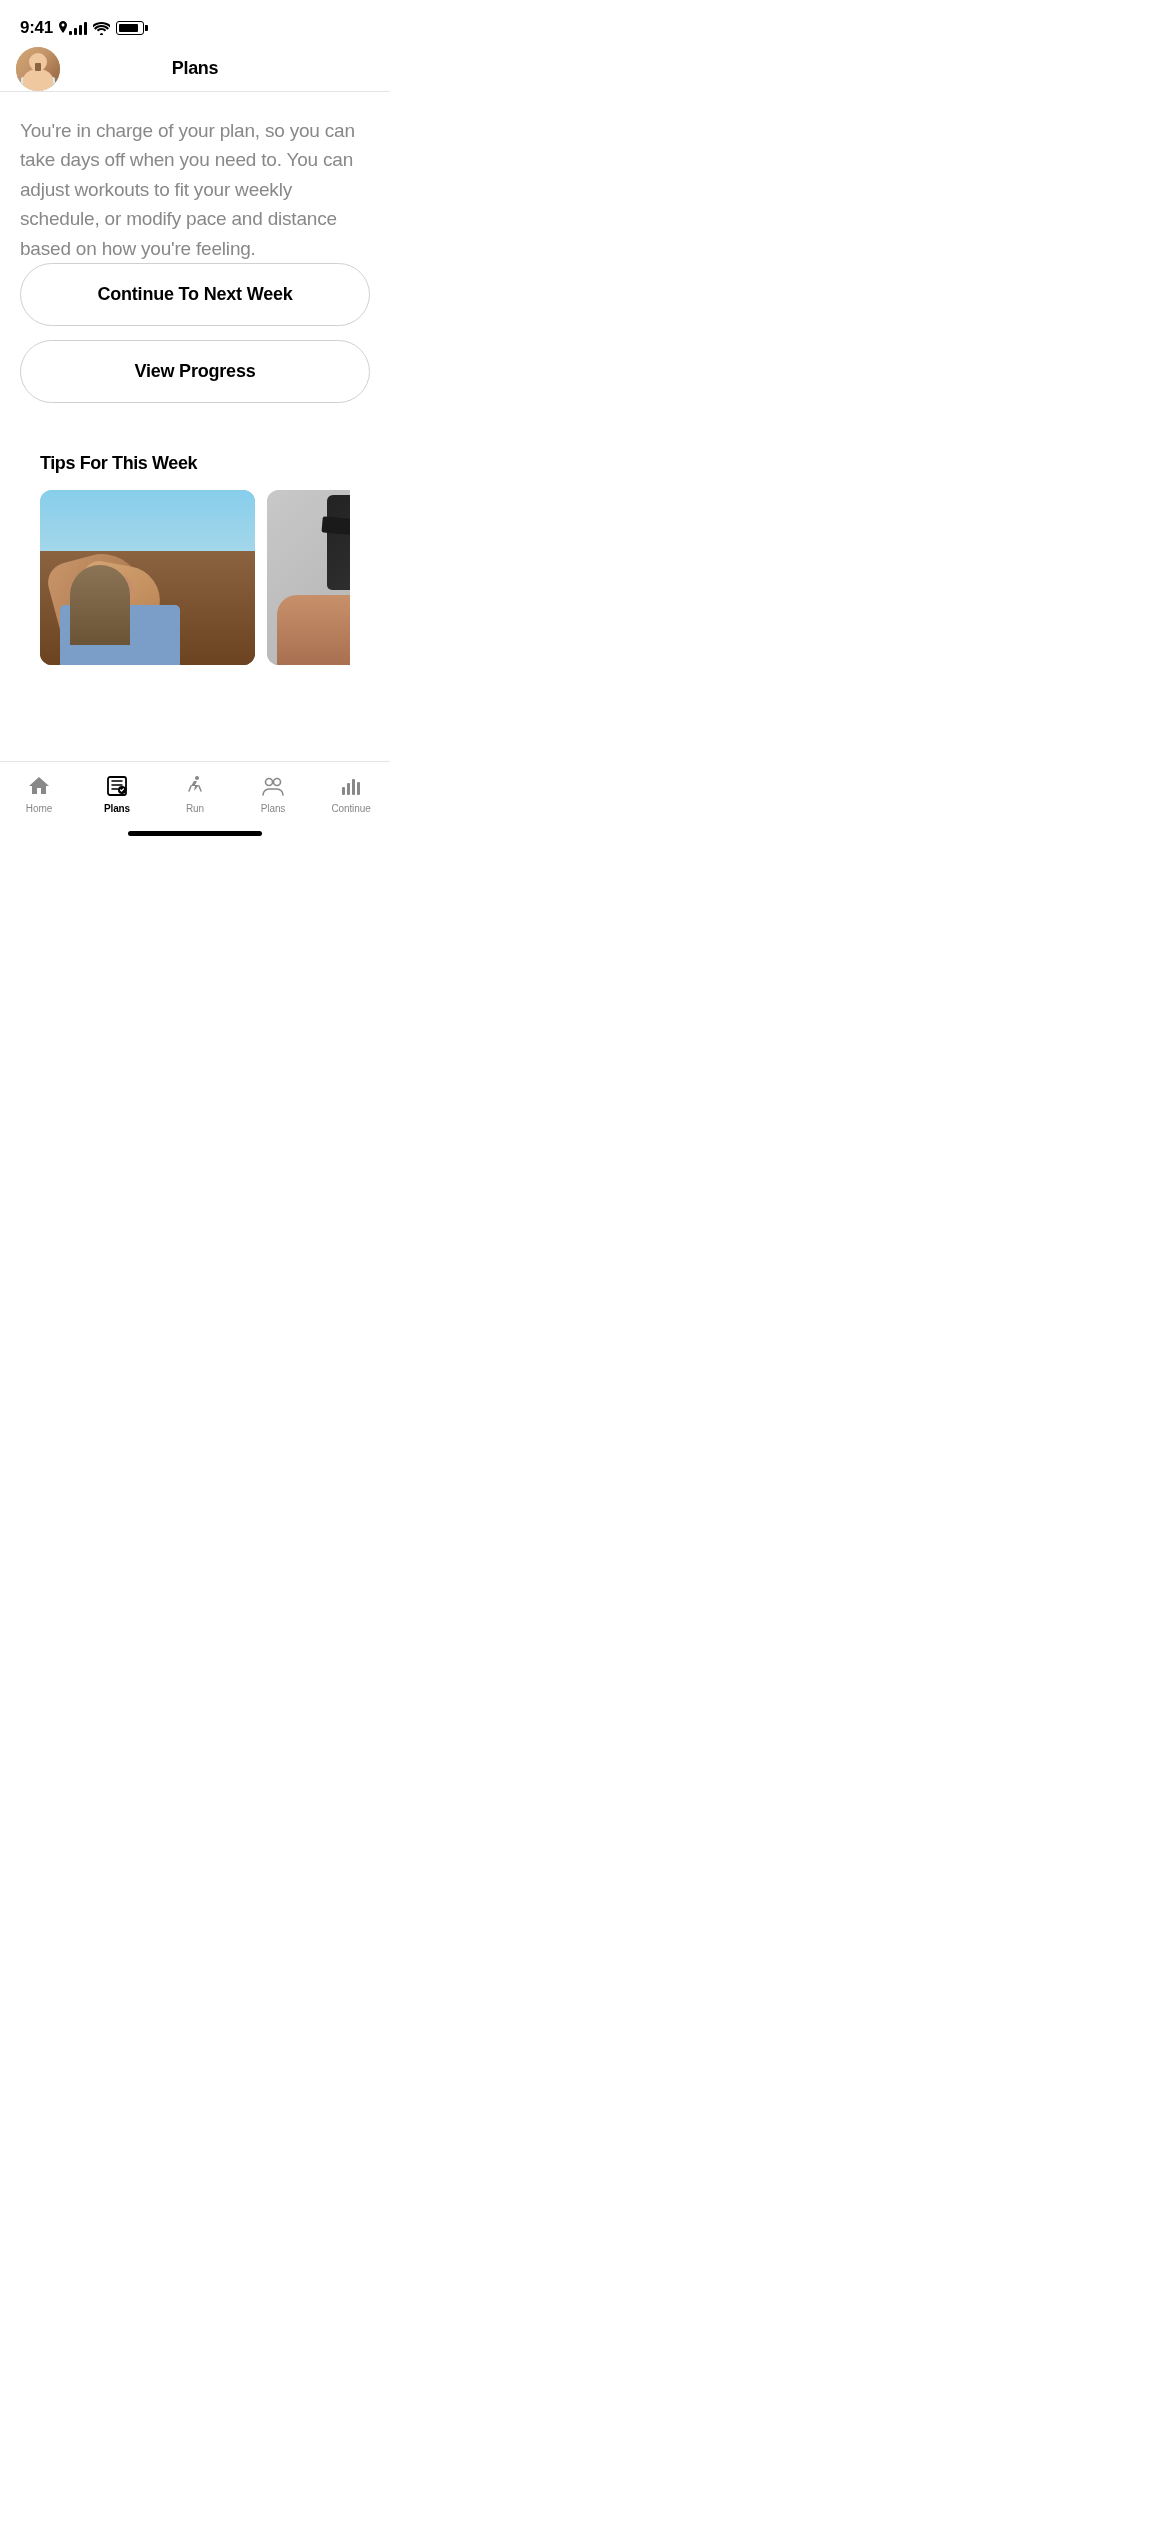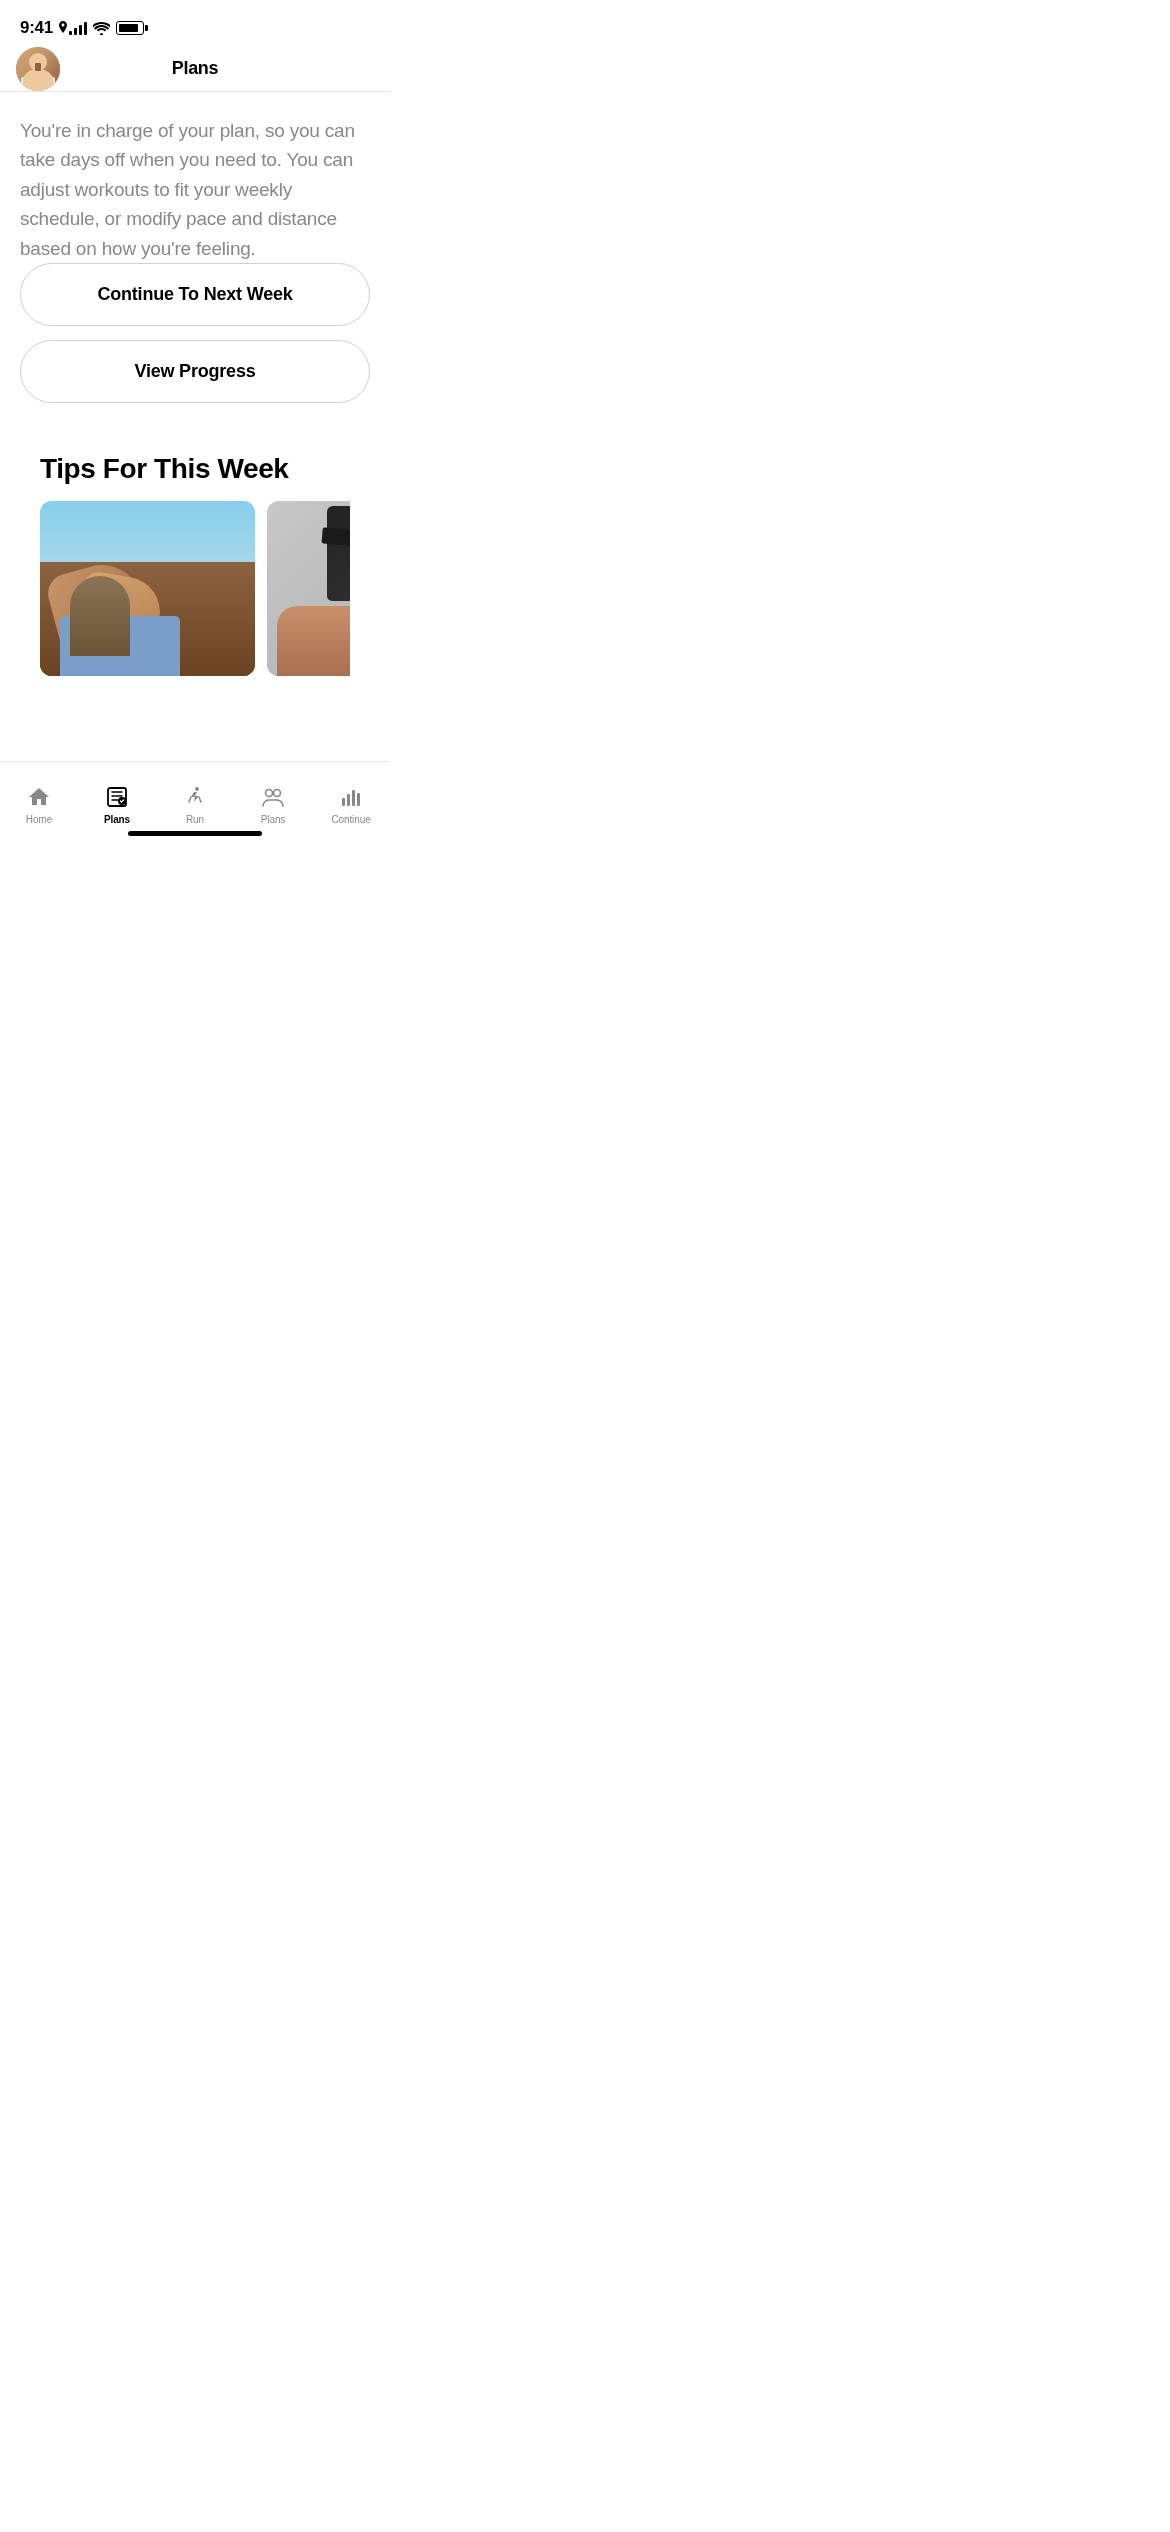--- a/index.html
+++ b/index.html
@@ -178,21 +178,21 @@
       text-align: center;
       letter-spacing: -0.2px;
     }
 
     
     .tips-section {
       padding: 0 20px;
     }
 
     .tips-title {
-      font-size: 28px;
+      font-size: 18px;
       font-weight: 800;
       color: #000;
       margin-bottom: 16px;
       letter-spacing: -0.4px;
     }
 
     .tips-images {
       display: flex;
       gap: 12px;
       overflow: hidden;
@@ -313,21 +313,21 @@
     .bottom-nav {
       position: absolute;
       bottom: 0;
       left: 0;
       right: 0;
       height: 83px;
       background: #fff;
       border-top: 1px solid #e5e5e5;
       display: flex;
       align-items: flex-start;
-      padding-top: 20px;
+      padding-top: 9px;
     }
 
     .nav-item {
       flex: 1;
       display: flex;
       flex-direction: column;
       align-items: center;
       gap: 4px;
       cursor: pointer;
       padding-top: 2px;

